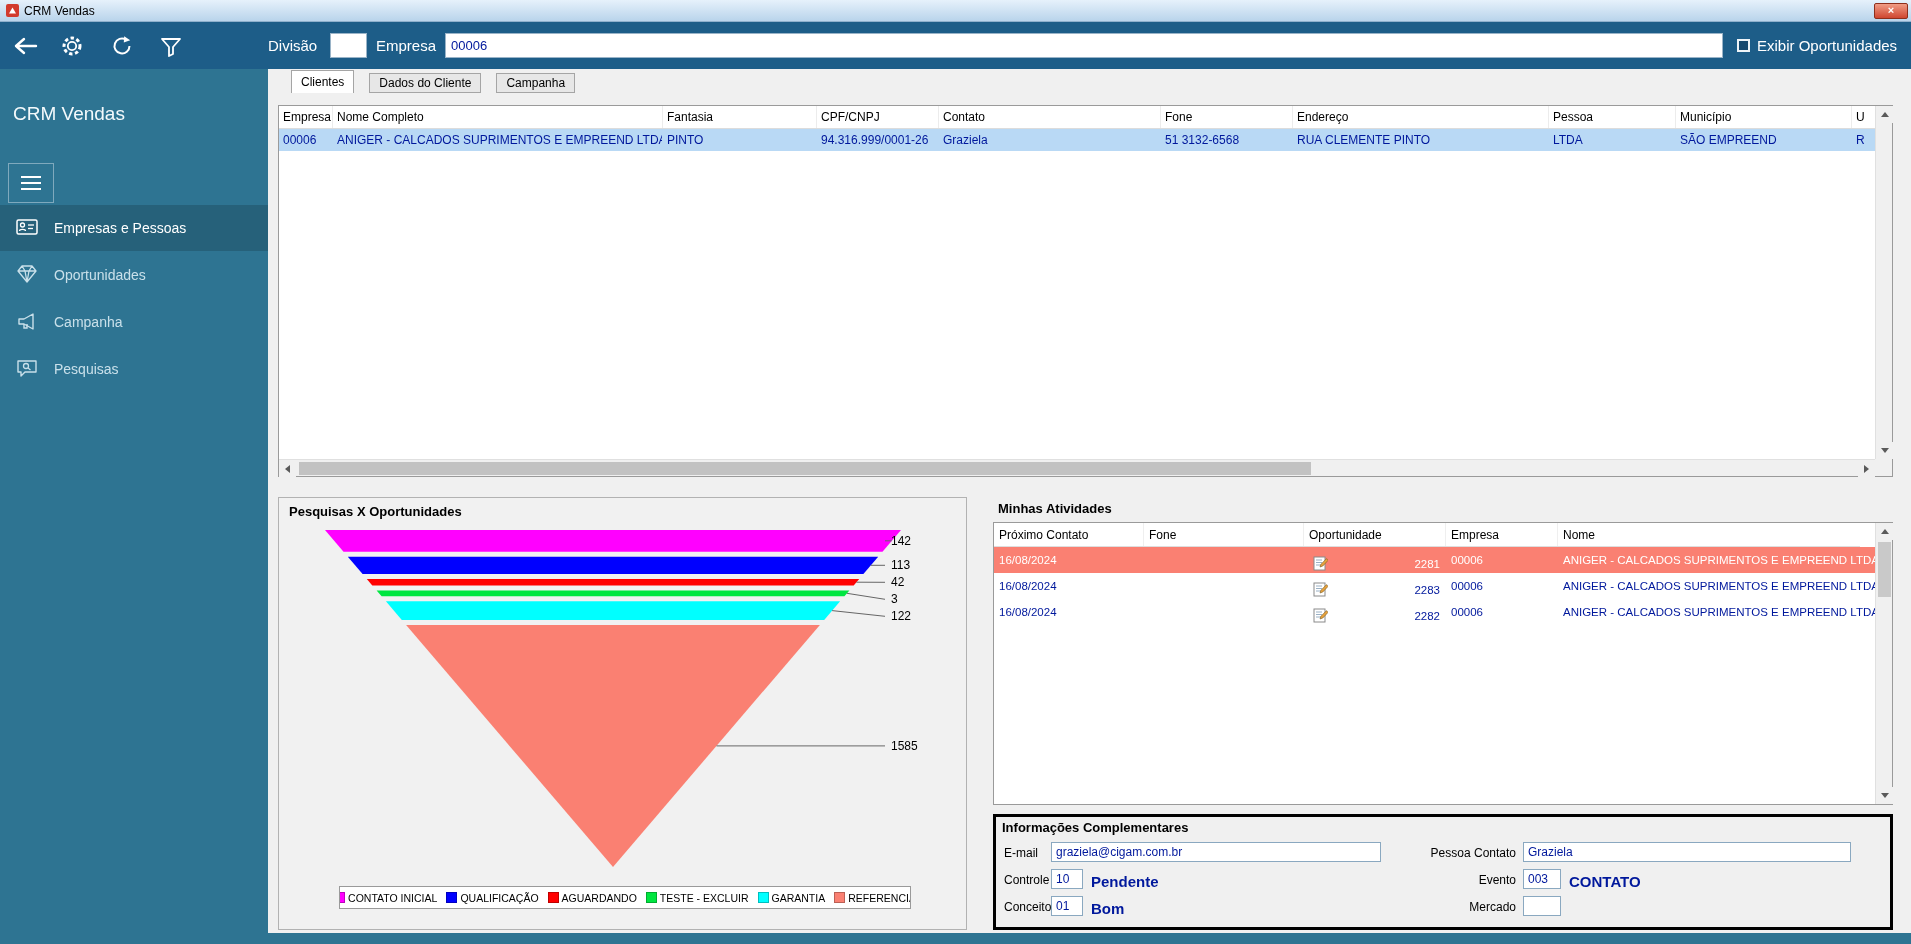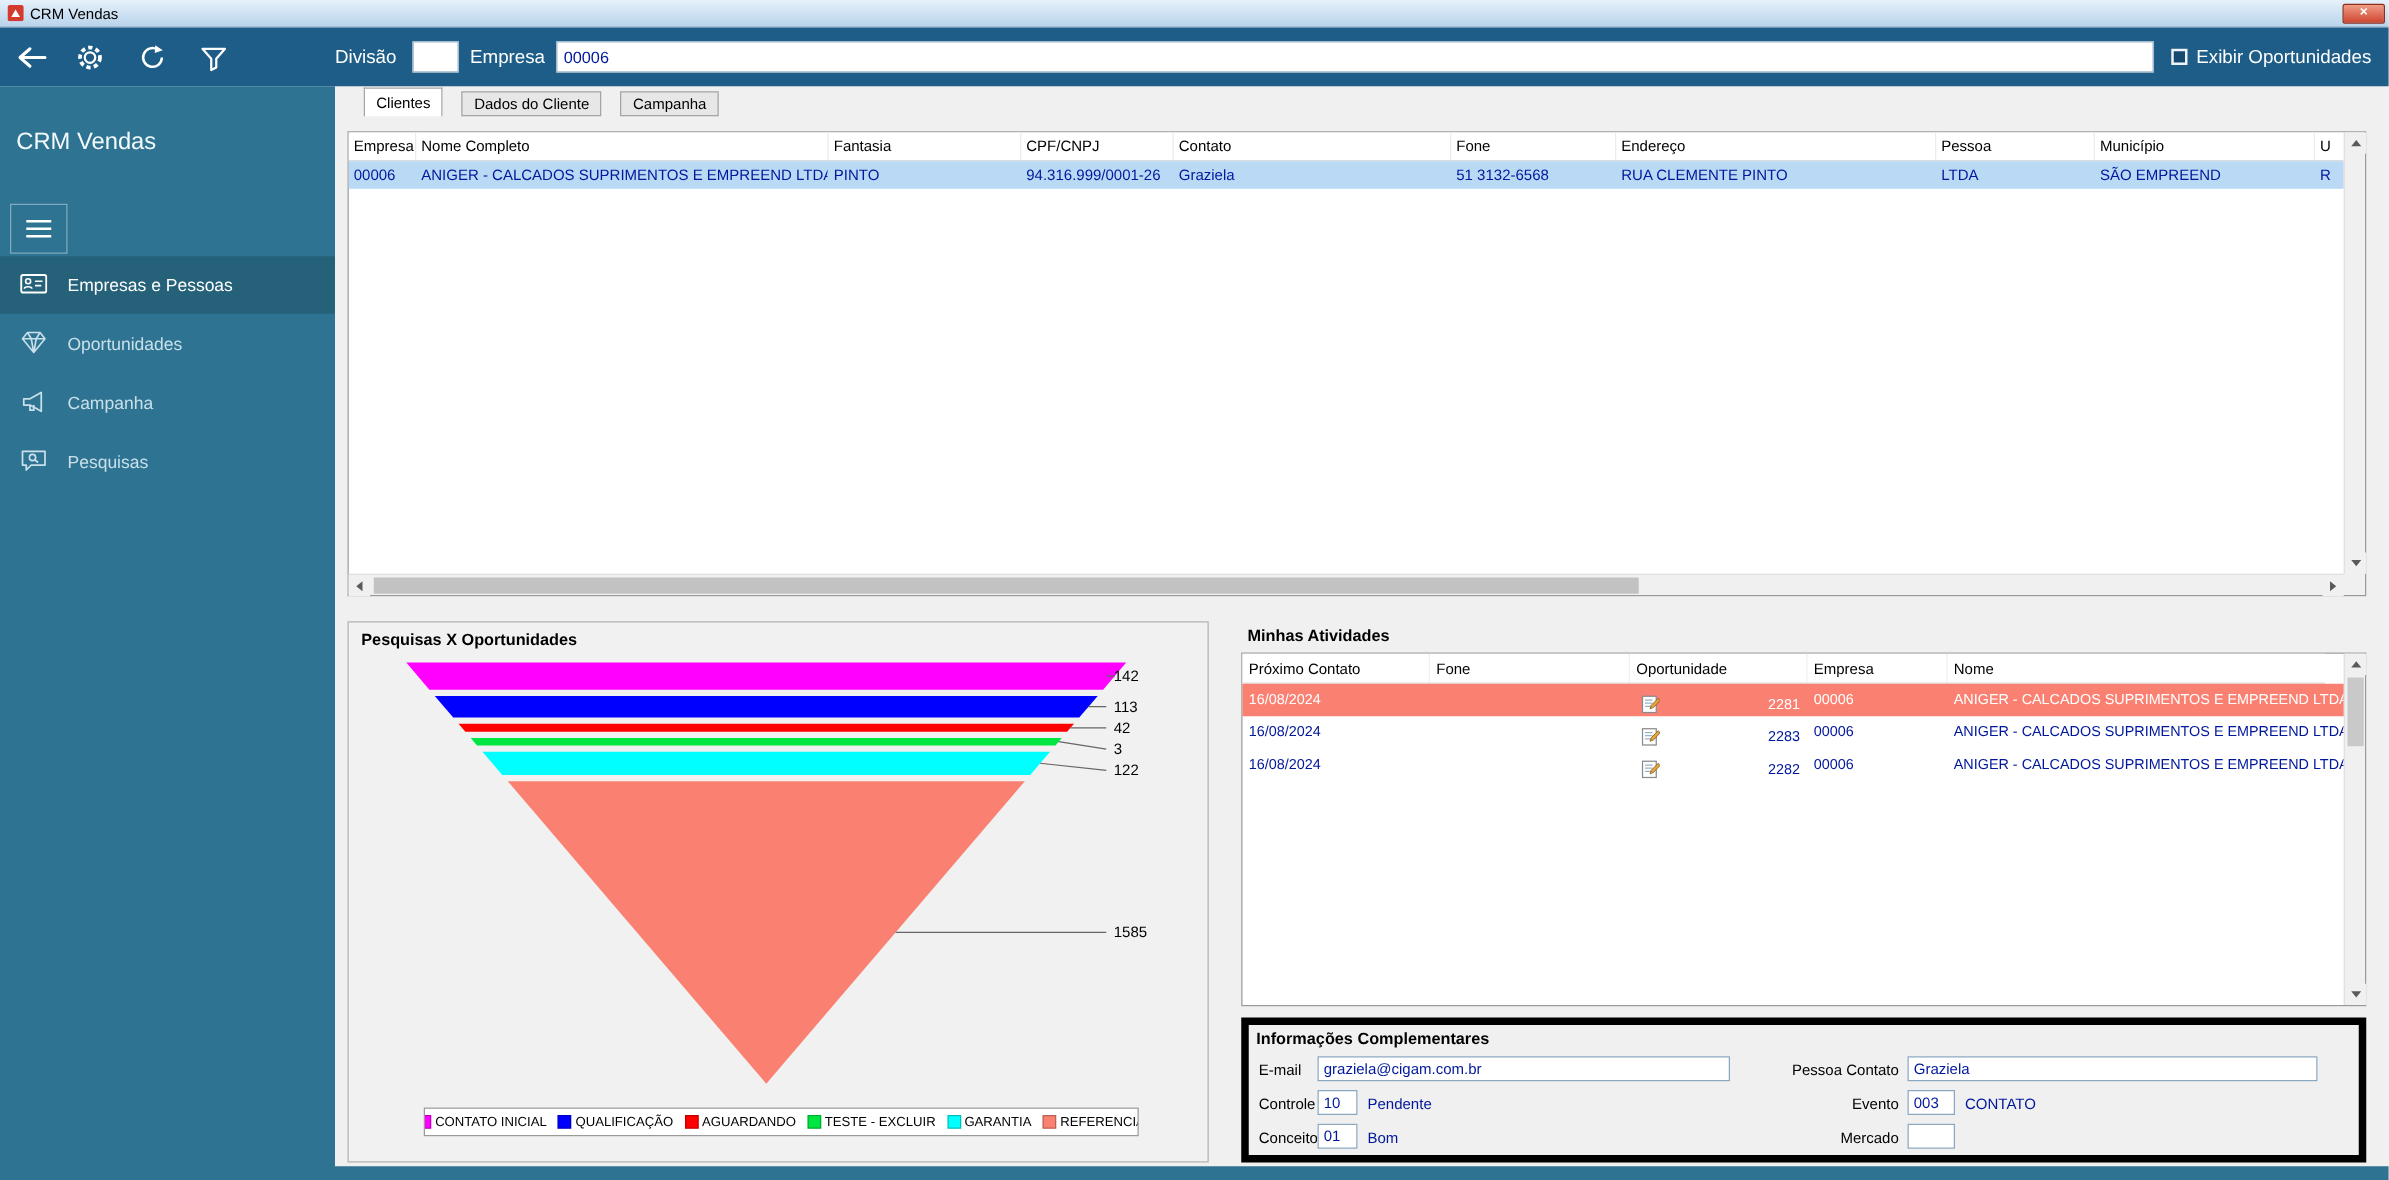--- a/index.html
+++ b/index.html
@@ -80,27 +80,27 @@
   .ahead-row .acell { font-size:12px; padding-top:5px; }
   .arow { display:flex; height:26px; color:#00189c; width:882px; cursor:default; }
   .arow.highlighted { background:#fa8072; color:#fff; }
   .acell.op { display:flex; align-items:center; justify-content:space-between; padding-top:0; border-right:1px solid transparent; }
   .arow .acell { border-right:1px solid transparent; padding-top:7px; }
   .op-num { padding-right:5px; }
   .edit-icon { display:inline-flex; cursor:pointer; margin-left:4px; }
   .act-vsb { position:absolute; right:0; top:0; bottom:0; width:17px; background:#f0f0f0; border-left:1px solid #e0e0e0; }
   .vsb-thumb { position:absolute; left:2px; top:19px; width:13px; height:55px; background:#c9c9c9; cursor:grab; }
   
-  .info-group { position:absolute; left:993px; top:814px; width:900px; height:116px; border:6px solid #000000; }
+  .info-group { position:absolute; left:993px; top:814px; width:900px; height:116px; border:3px solid #000000; }
   .info-title { position:absolute; left:6px; top:3px; font-size:13px; font-weight:bold; }
   .f-label { position:absolute; font-size:12px; color:#000; }
   .f-label.r { text-align:right; }
   .f-input { position:absolute; height:20px; border:1px solid #8aa8c0; background:#fff;
     font-family:"Liberation Sans",sans-serif; font-size:12px; color:#00189c; padding:0 4px; }
-  .f-desc { position:absolute; font-size:12px; color:#00189c; }
+  .f-desc { position:absolute; font-size:15px; color:#00189c;font-weight:bold; }
   
   .bottom-strip { position:absolute; left:0; right:0; bottom:0; height:11px; background:#2e7492; }
 </style>
 </head>
 <body>
 
 <div class="titlebar">
   <span class="app-icon">
     <svg width="13" height="13">
         <rect width="13" height="13" rx="2" fill="#d23b2e"></rect>

